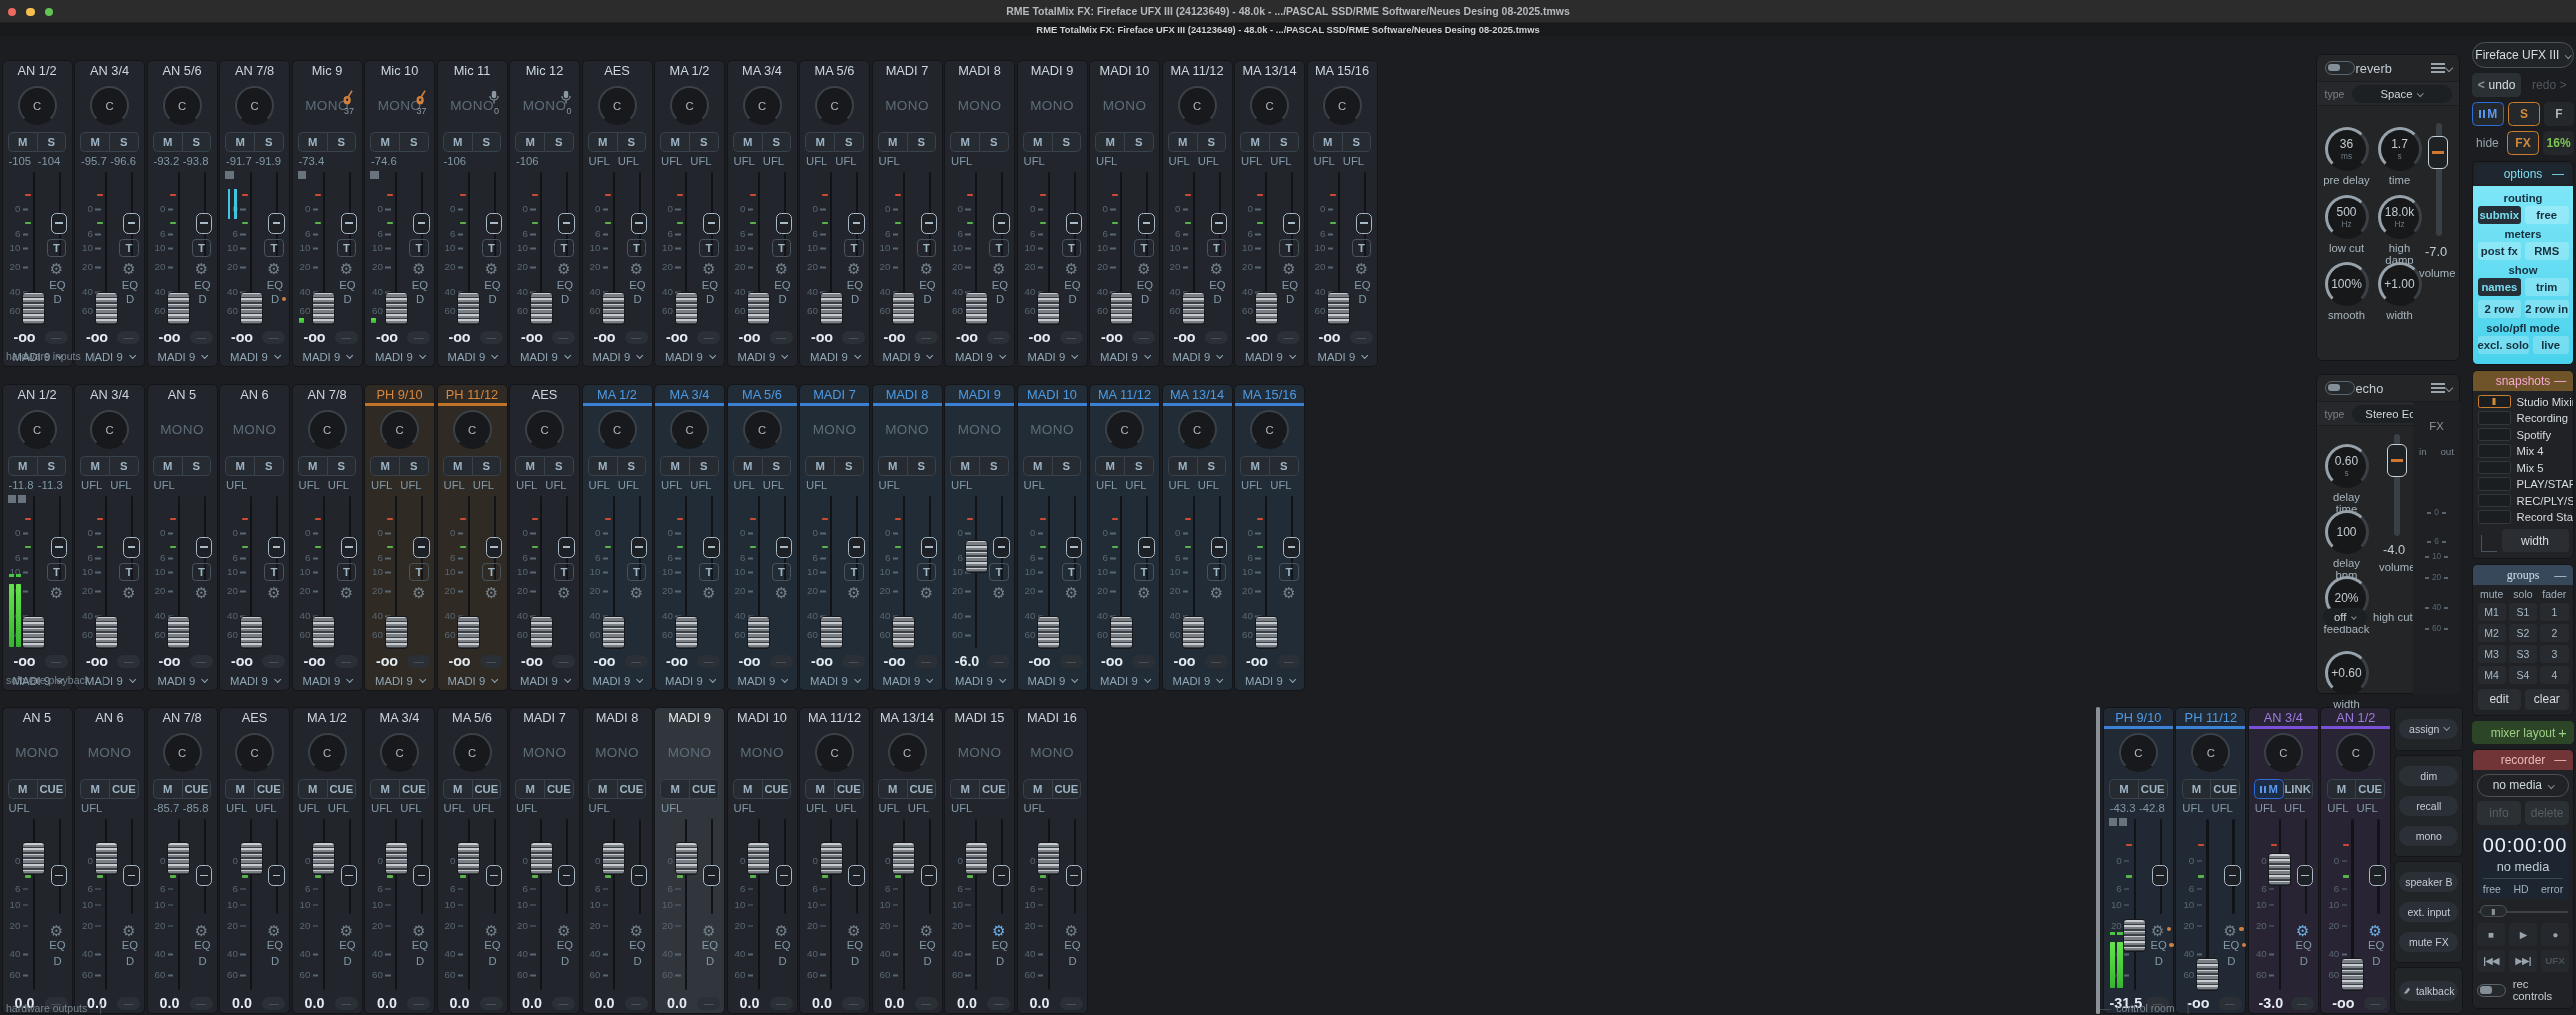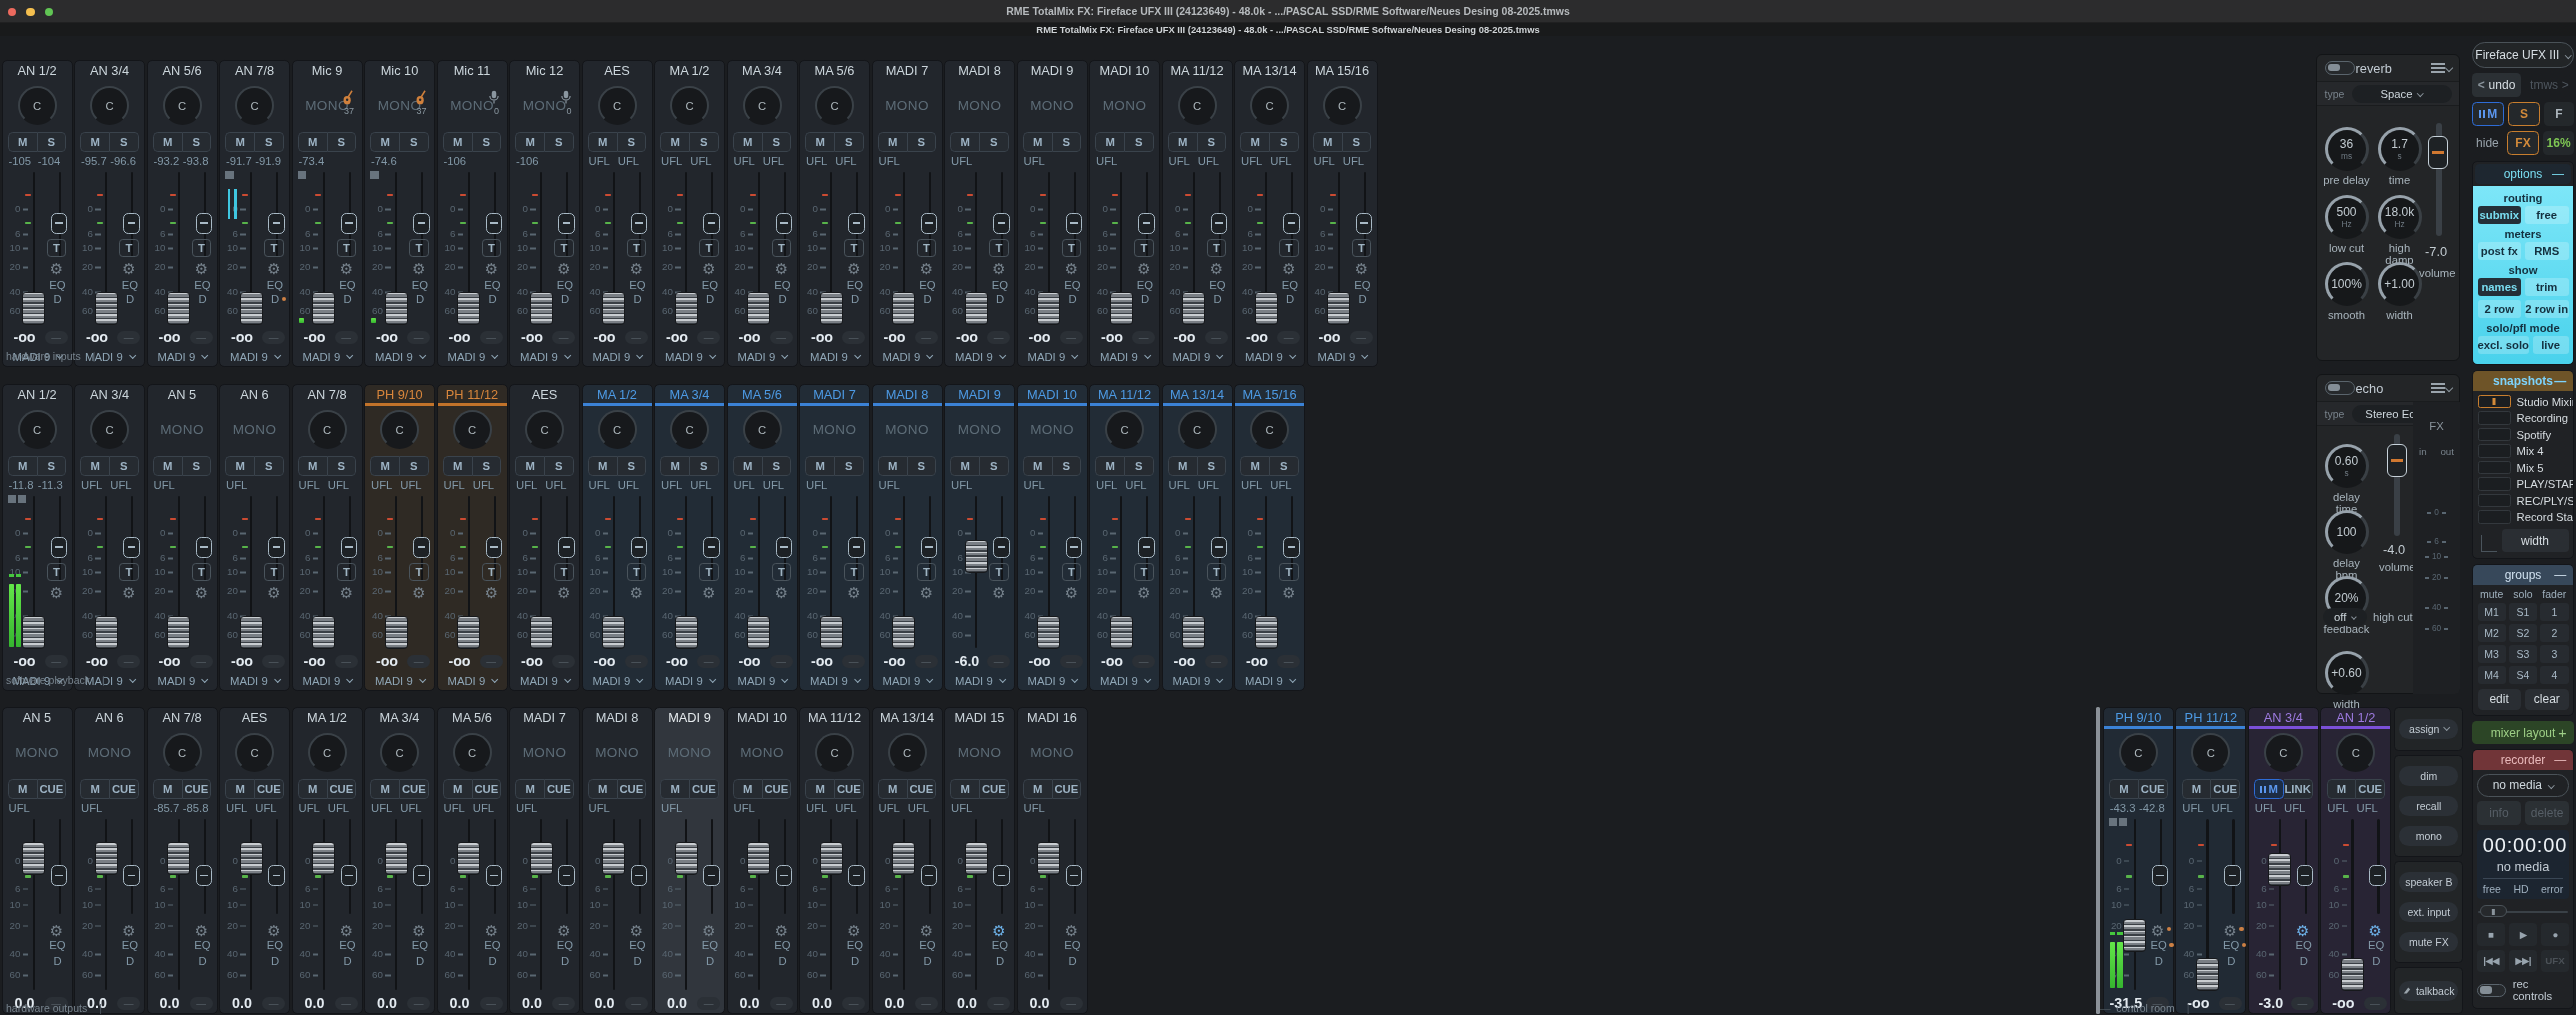--- a/index.html
+++ b/index.html
@@ -133,31 +133,31 @@
   .secpanel { border:0.8px solid #131519; border-radius:5.3px; overflow:hidden; background:#202225; }
   .sechead { height:20px; display:flex; align-items:center; justify-content:center; position:relative; font-size:12px; }
   .sechead .mdash2 { position:absolute; right:6.8px; color:inherit; }
   .opt-head { background:#1e2730; color:#7adef2; border-radius:4.5px; margin:2.3px; }
   .optbody { background:linear-gradient(180deg,#7de6f8,#49d2ec); padding:1.5px 4.5px 6px 4.5px; }
   .optlbl { text-align:center; color:#14303f; font-size:11.3px; margin:3.8px 0 2.3px 0; font-weight:bold; }
   .optrow { display:flex; gap:3.8px; margin-bottom:3.8px; }
   .optpill { flex:1; height:18px; border-radius:3px; background:rgba(255,255,255,0.22); color:#14303f;
     font-size:11.3px; font-weight:bold; display:flex; align-items:center; justify-content:center; white-space:nowrap; }
   .optpill.sel { background:#242f38; color:#7adef2; }
-  .snap-head { background:#6e5428; color:#7dd3fc;font-weight:bold; }
+  .snap-head { background:#6e5428; color:#f9a8d4; }
   .snapitem { display:flex; align-items:center; gap:6px; padding:1.5px 3px; }
   .snapbtn { width:33px; height:13.5px; border-radius:2.3px; background:#1b1e21; border:0.8px solid #33383d; position:relative; flex:none; }
   .snapbtn.on { border:1.5px solid #c87e2e; }
   .snapbtn.on i { position:absolute; left:50%; top:2.3px; transform:translateX(-50%); width:3px; height:6.8px; background:#d28a3a; }
   .snapitem span { color:#d7dde1; font-size:11.3px; white-space:nowrap; }
   .storerow { display:flex; align-items:flex-end; padding:1.5px 4.5px 6px 7.5px; gap:4.5px; }
   .elbow { width:16.5px; height:16.5px; border-left:1.5px solid #4a545c; border-bottom:1.5px solid #4a545c; }
   .storebtn { flex:1; height:22.6px; border-radius:3.8px; background:#2a2e33; color:#d7dee3; font-size:12px;
     display:flex; align-items:center; justify-content:center; }
-  .grp-head { background:#37485a; color:#cfe0ee; }
+  .grp-head { background:#37485a; color:#cfe0ee;font-family:Liberation Serif, serif; }
   .grpgrid { display:grid; grid-template-columns:1fr 1fr 1fr; gap:3px; padding:3px 4.5px; }
   .grpcol { text-align:center; color:#9fb0bd; font-size:10.5px; }
   .grpcell { height:18px; border-radius:3px; background:#272b30; color:#a9bac7; font-size:10.5px;
     display:flex; align-items:center; justify-content:center; }
   .grpact { display:flex; gap:4.5px; padding:1.5px 4.5px 5.3px 4.5px; }
   .grpact .rbtn { height:21px; background:#2a2e33; }
   .mixlay { height:22.6px; border-radius:4.5px; background:#2c4526; color:#9ecf86; font-size:12px;
     display:flex; align-items:center; justify-content:center; position:relative; }
   .mixlay .plus { position:absolute; right:7.5px; font-size:14.3px; }
   .rec-head { background:#713538; color:#e8b9bb; }
@@ -2816,21 +2816,21 @@
   <div class="devpill">
     <span>Fireface UFX III</span>
       <div class="chev2" style="width:4.5px;height:4.5px"></div>
   </div>
   <div class="rrow">
     <div class="rbtn">
         <span class="lt">&lt;</span>
         <span>undo</span>
       </div>
     <div class="rbtn dim">
-        <span>tmws</span>
+        <span>redo</span>
         <span>&gt;</span>
       </div>
   </div>
   <div class="rrow">
     <div class="cellb blue">
         <span class="pbars">
           <i></i>
           <i></i>
         </span>
         <span>M</span>

